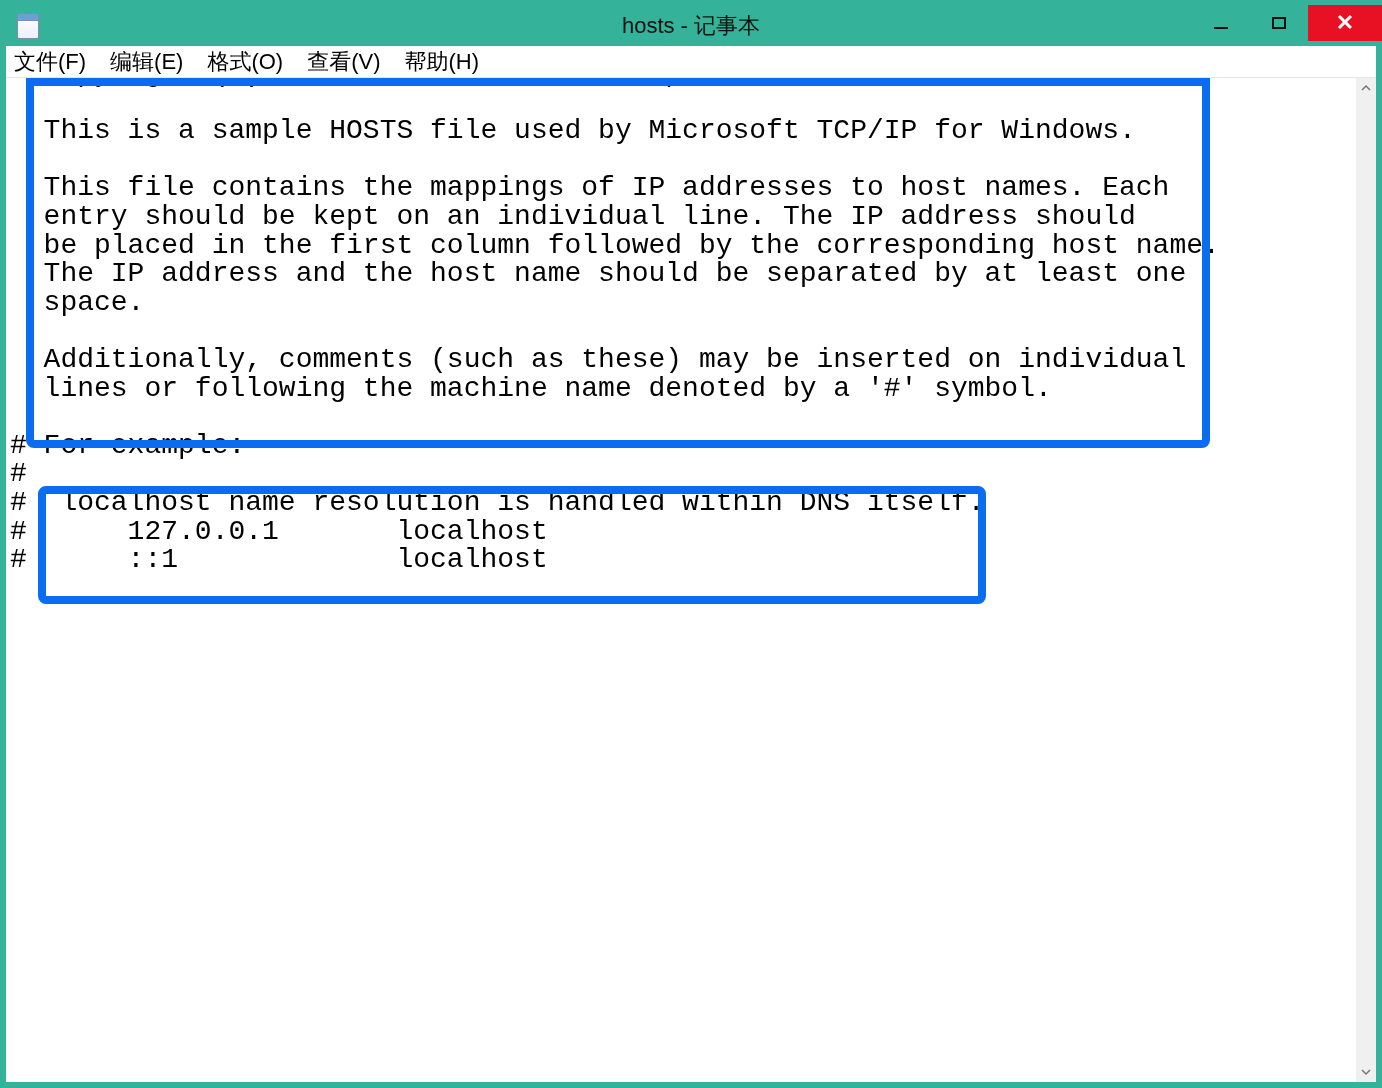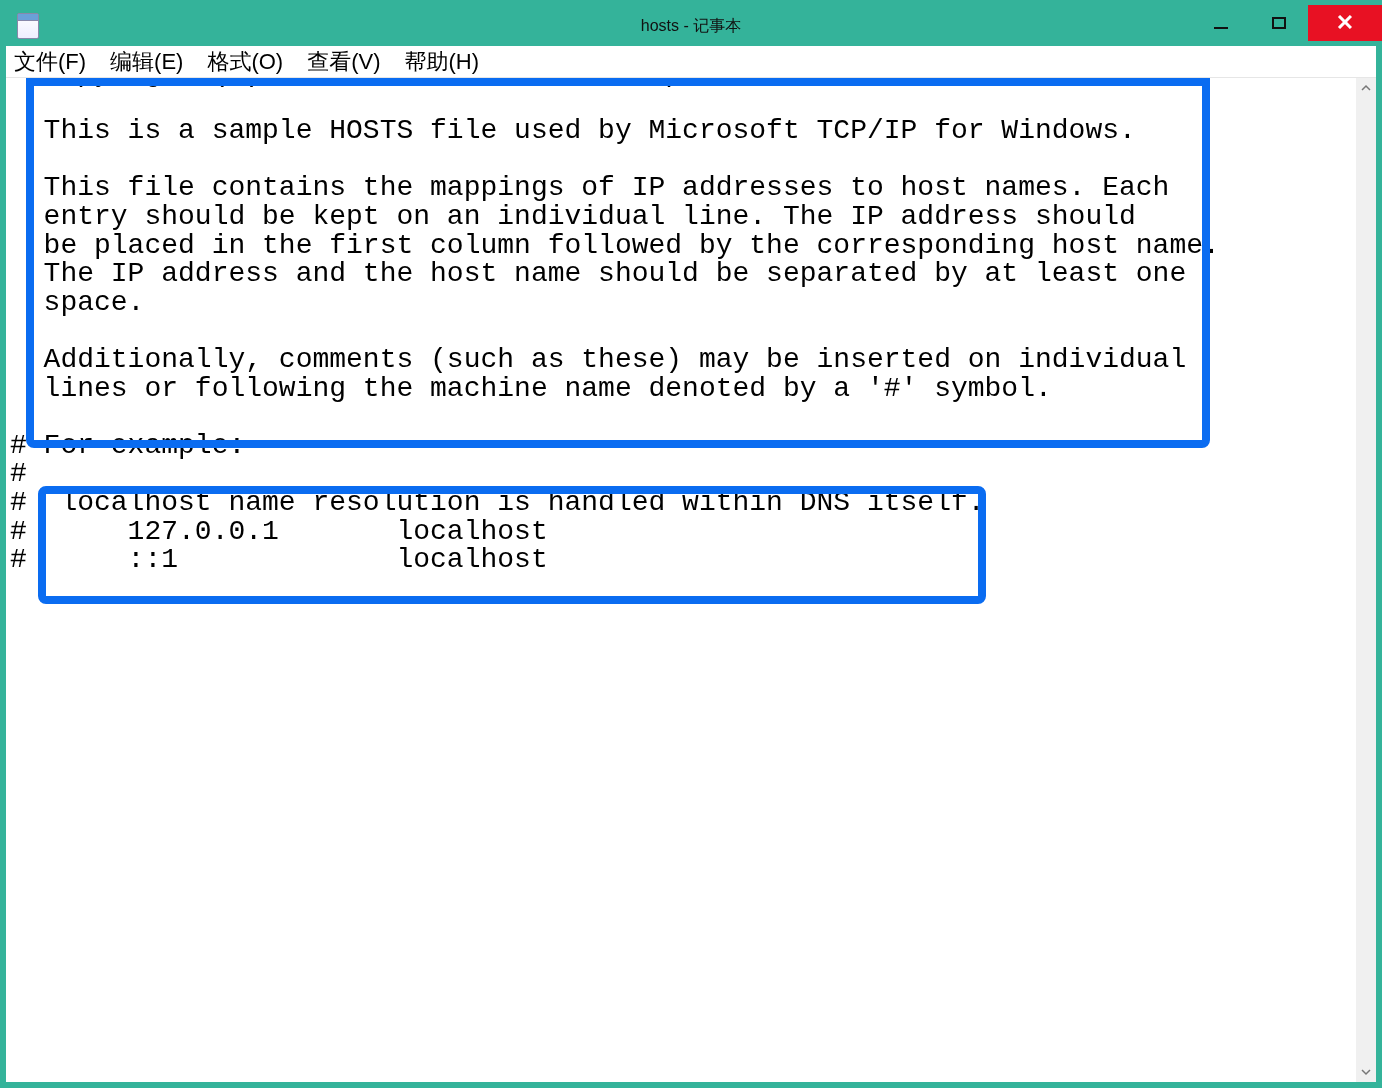--- a/index.html
+++ b/index.html
@@ -18,21 +18,21 @@
   }
   .titlebar .icon {
     width: 24px; height: 24px;
     margin-left: 10px; margin-right: 10px;
     display: flex; align-items: center; justify-content: center;
   }
   .titlebar .title {
     position: absolute;
     left: 0; right: 0;
     text-align: center;
-    font-size: 16px;
+    font-size: 22px;
     color: #111;
     pointer-events: none;
   }
   .win-controls {
     margin-left: auto;
     display: flex;
     align-items: stretch;
     height: 36px;
     margin-top: -6px;
     margin-right: -6px;

